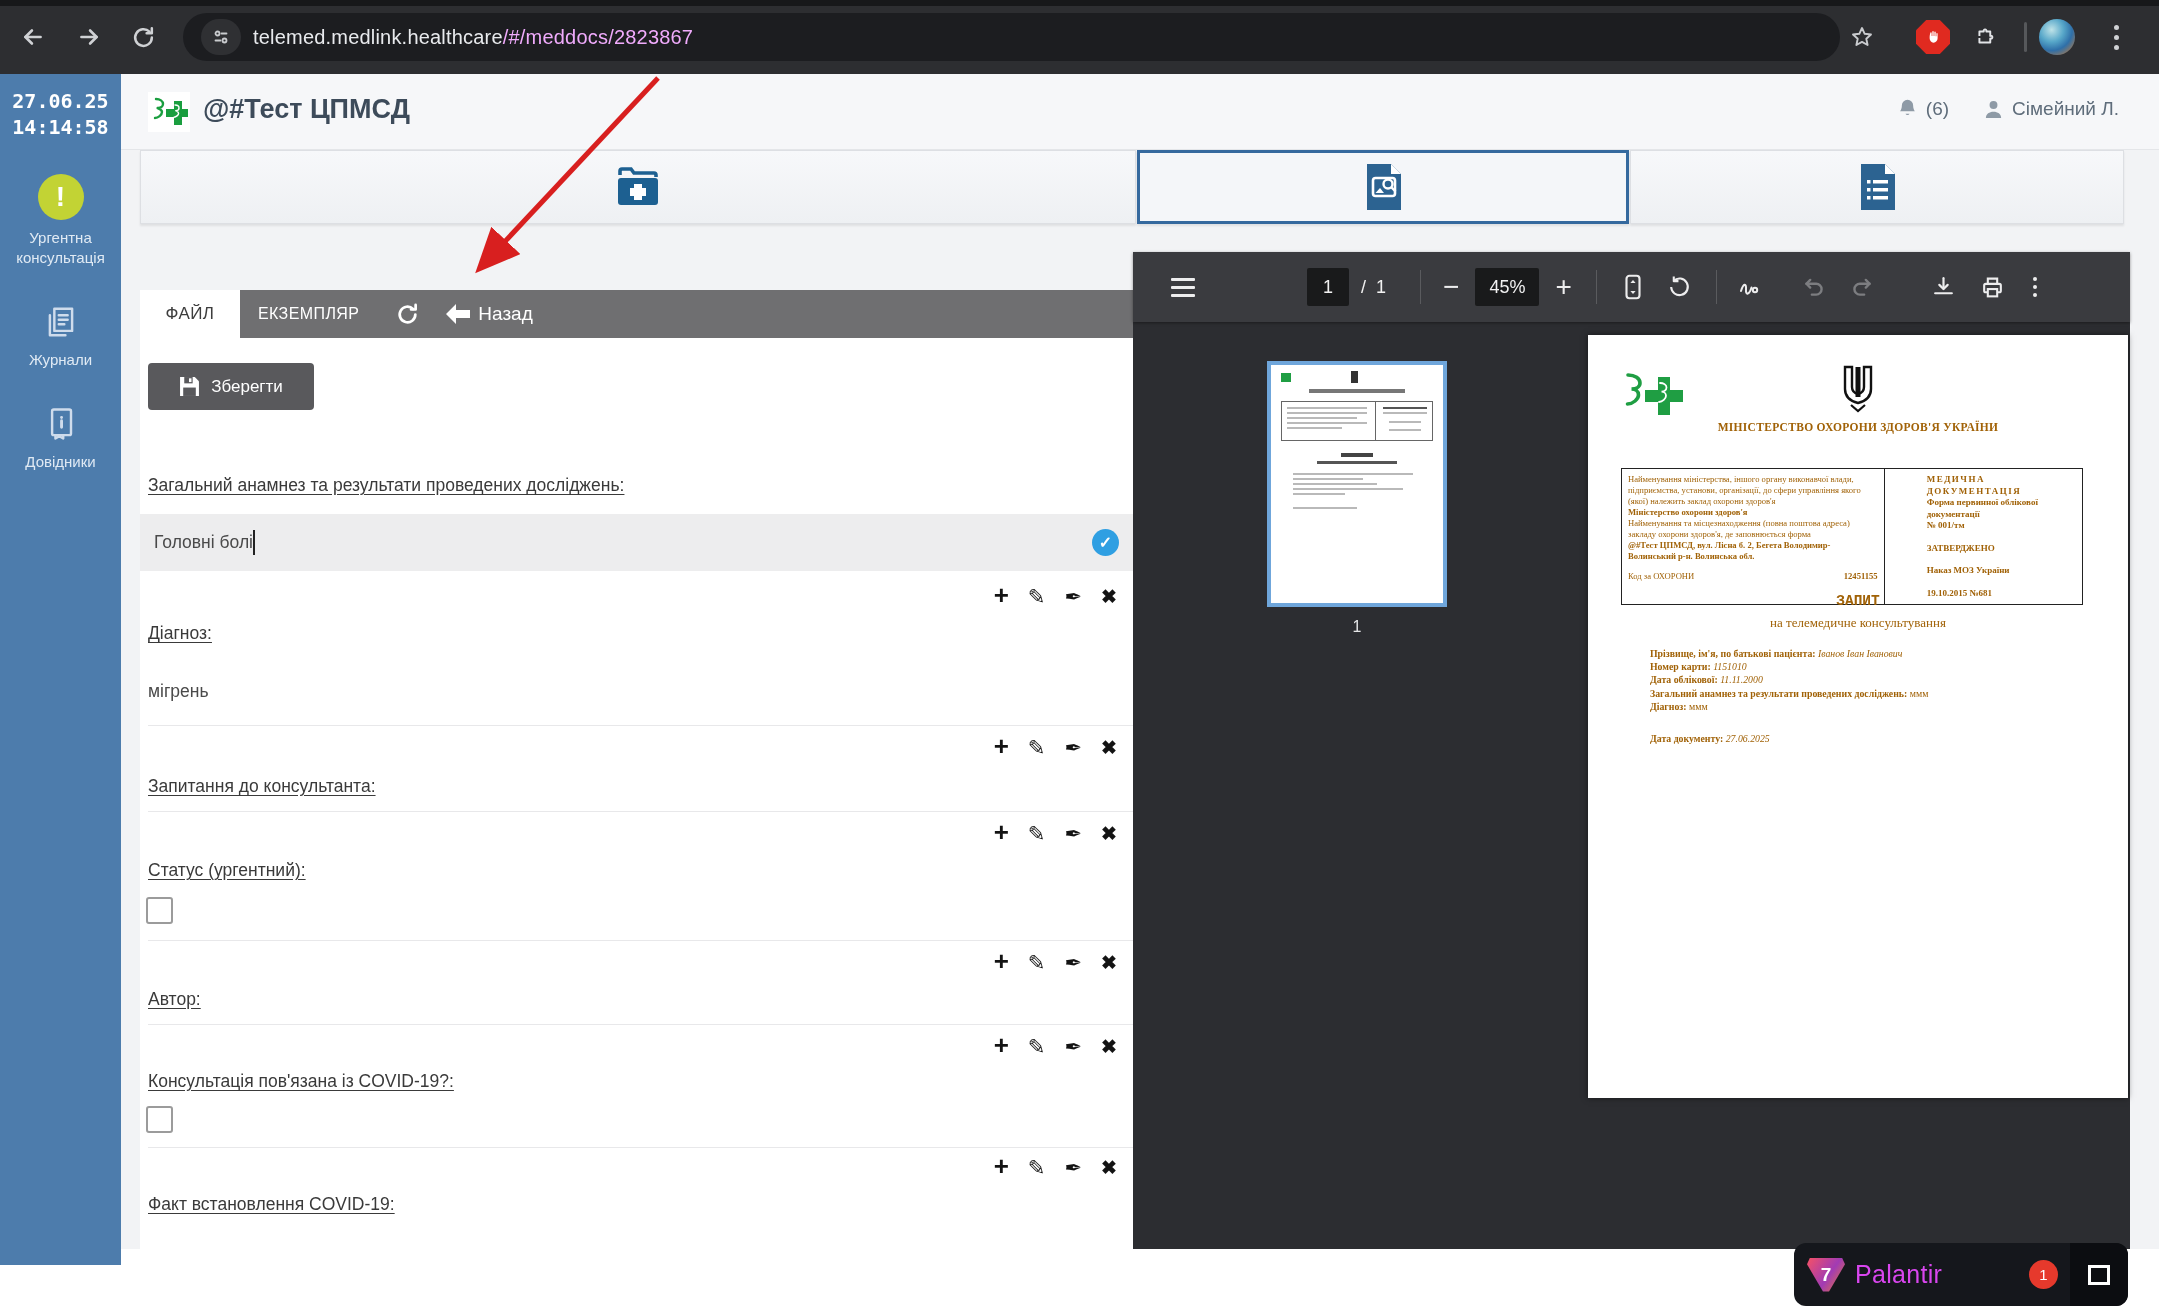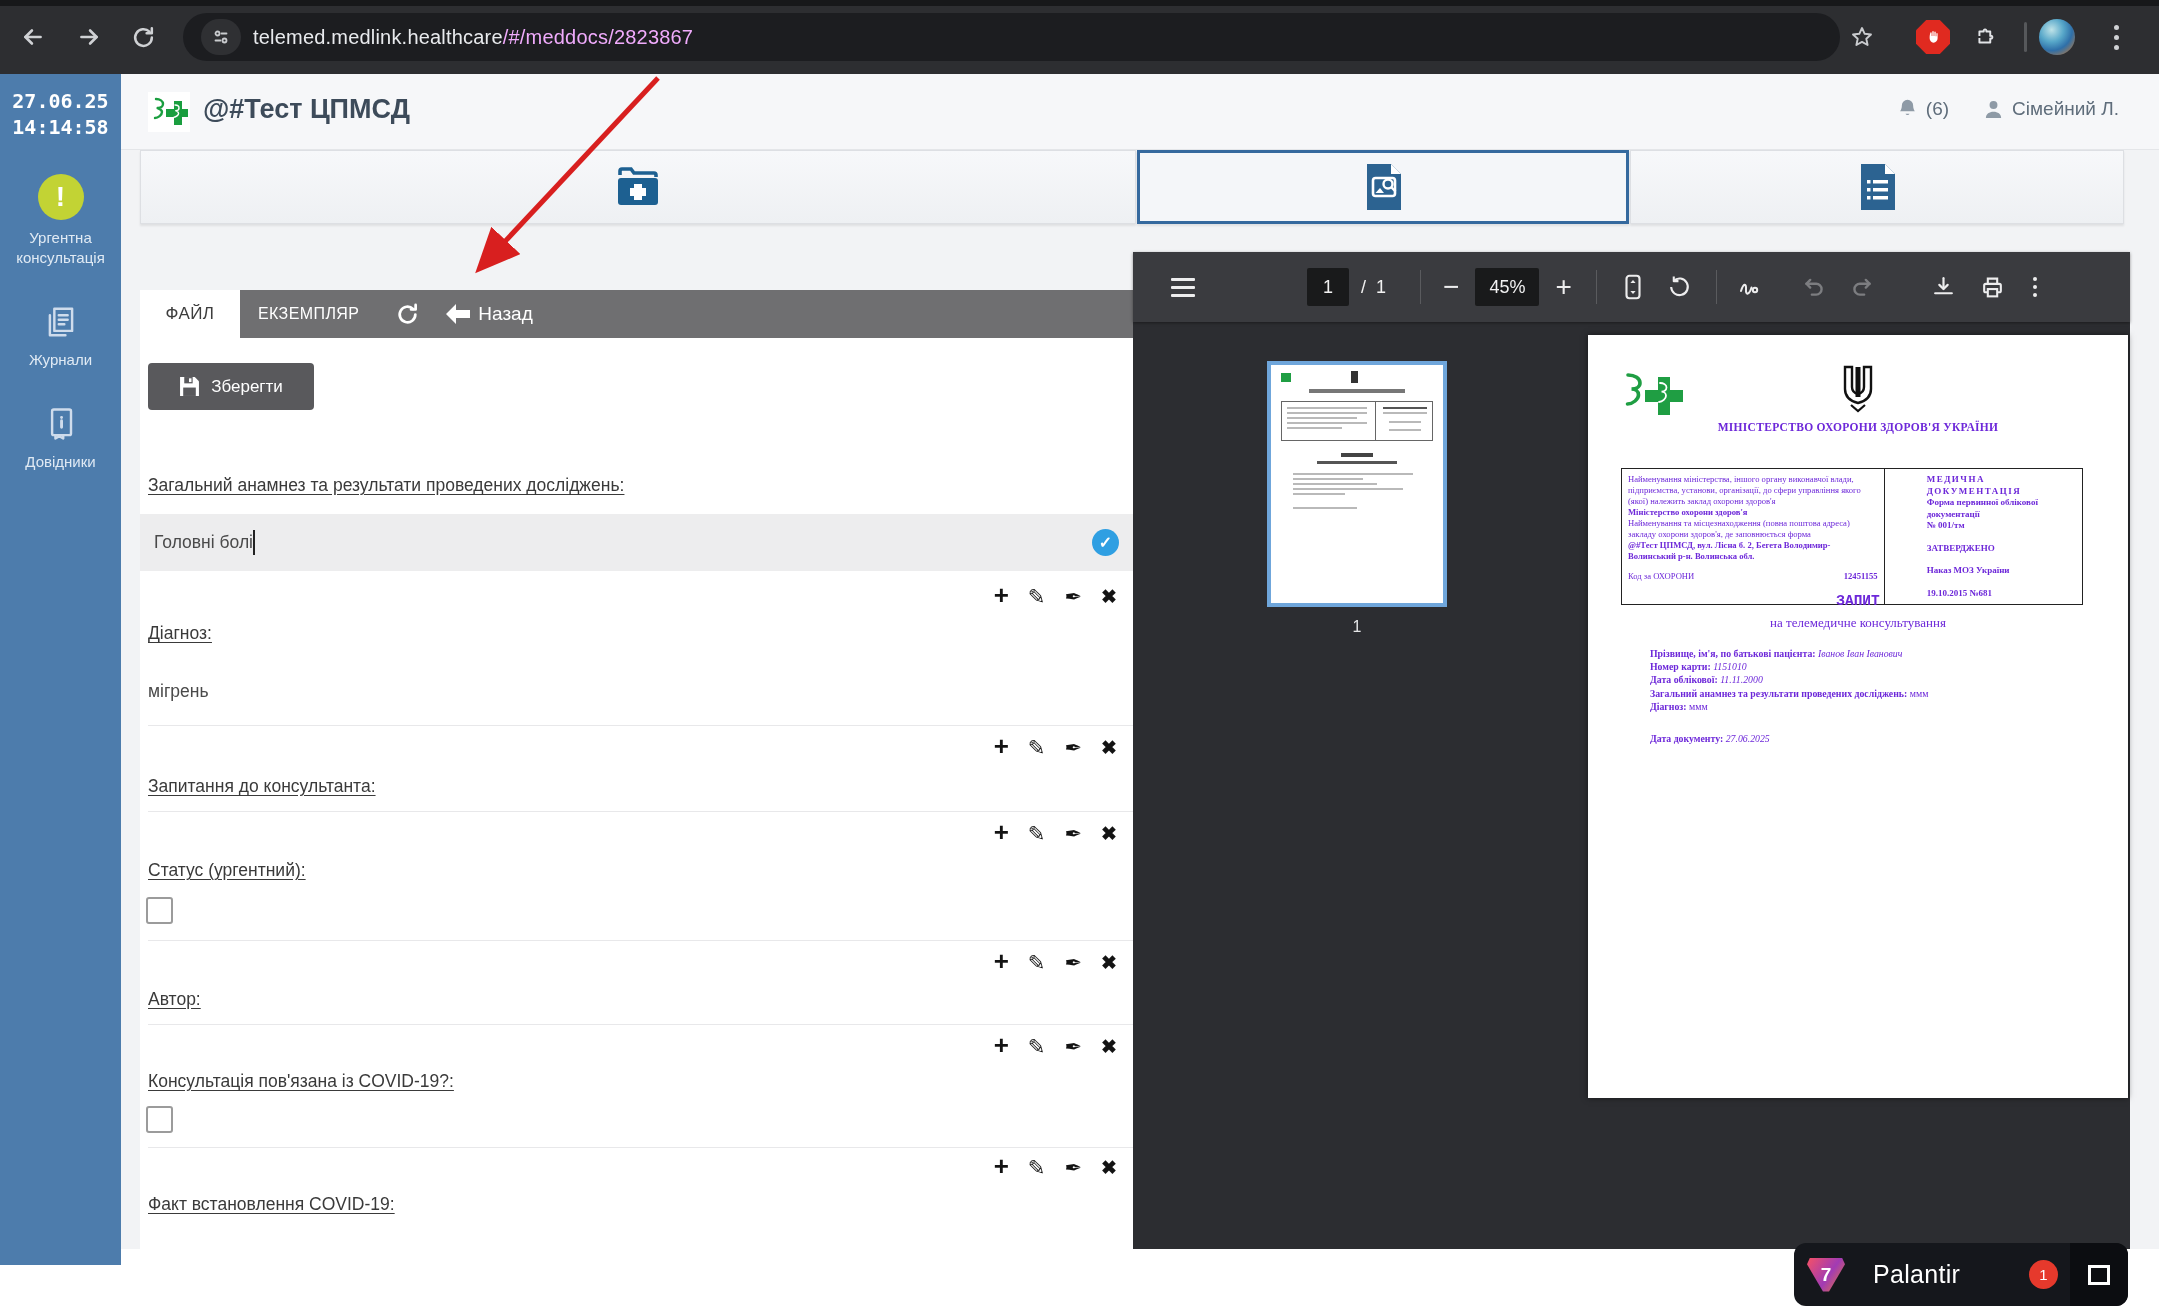--- a/index.html
+++ b/index.html
@@ -80,36 +80,36 @@
   .tb-glyph { font-size:26px; color:#ededee; cursor:pointer; }
   #hamburger { display:flex; flex-direction:column; gap:5px; margin-left:38px; cursor:pointer; }
   #hamburger i { width:24px; height:3px; background:#ededee; border-radius:1px; }
   .pdots { display:flex; flex-direction:column; gap:4px; cursor:pointer; }
   .pdots i { width:4px; height:4px; border-radius:50%; background:#ededee; }
 
   #thumb { position:absolute; left:134px; top:109px; width:180px; height:246px; background:#fff; border:4px solid #6fa6db; cursor:pointer; }
   #thumb-label { position:absolute; left:134px; top:366px; width:180px; text-align:center; color:#e4e5e7; font-size:16px; }
   .mini { position:absolute; background:#b9b9b9; }
 
-  #page-preview { position:absolute; left:455px; top:83px; width:540px; height:763px; background:#fff; box-shadow:0 0 6px rgba(0,0,0,.5); font-family:"Liberation Serif", serif; color:#6d28d9; }
+  #page-preview { position:absolute; left:455px; top:83px; width:540px; height:763px; background:#fff; box-shadow:0 0 6px rgba(0,0,0,.5); font-family:"Liberation Serif", serif; color:#a16207; }
   #doc-ministry { position:absolute; left:0; top:86px; width:100%; text-align:center; font-weight:bold; font-size:11.5px; letter-spacing:.3px; }
   #doc-table { position:absolute; left:33px; top:133px; width:462px; border:1.5px solid #222; display:flex;gap:36px; }
   #doc-table .cl { width:62%; border-right:1.5px solid #222; padding:5px 6px; font-size:8.6px; line-height:11px; }
   #doc-table .cr { width:38%; padding:5px 6px; text-align:left; font-size:9px; line-height:11.5px; }
   .doc-b { font-weight:bold; }
   #doc-title { position:absolute; left:0; top:258px; width:100%; text-align:center; font-weight:bold; font-size:14.5px;font-family:Liberation Mono, monospace; }
   #doc-subtitle { position:absolute; left:0; top:280px; width:100%; text-align:center; font-weight:normal; font-size:13px; }
   #patient-block { position:absolute; left:62px; top:312px; font-size:9.8px; line-height:13.2px; }
   #doc-date-line { position:absolute; left:62px; top:398px; font-size:9.8px; }
   .ital { font-style:italic; }
 
   
   #palantir { position:absolute; left:1794px; top:1243px; width:334px; height:63px; background:#15171c; border-radius:12px; display:flex; align-items:center; z-index:60; overflow:hidden; }
   #palantir-logo { width:38px; height:34px; margin-left:13px; clip-path:polygon(8% 0,92% 0,100% 20%,58% 100%,42% 100%,0 20%); background:linear-gradient(125deg,#ee4f6d 5%,#a13bb4 55%,#ef7d2e 100%); display:flex; align-items:center; justify-content:center; color:#fff; font-weight:bold; font-size:19px; }
-  #palantir-name { color:#ffffff; font-size:25px; margin-left:28px; letter-spacing:.3px; }
+  #palantir-name { color:#d946ef; font-size:25px; margin-left:10px; letter-spacing:.3px; }
   #palantir-badge { margin-left:auto; width:29px; height:29px; border-radius:50%; background:#e6392c; color:#fff; font-size:15px; display:flex; align-items:center; justify-content:center; }
   #palantir-sq { width:58px; height:63px; margin-left:12px; background:#0c0d11; display:flex; align-items:center; justify-content:center; cursor:pointer; }
   #palantir-sq b { width:22px; height:20px; border:3.5px solid #fff; display:block; }
 
   
   #annotation { position:absolute; left:0; top:0; width:2159px; height:1310px; pointer-events:none; z-index:50; }
 </style>
 </head>
 <body>
 

